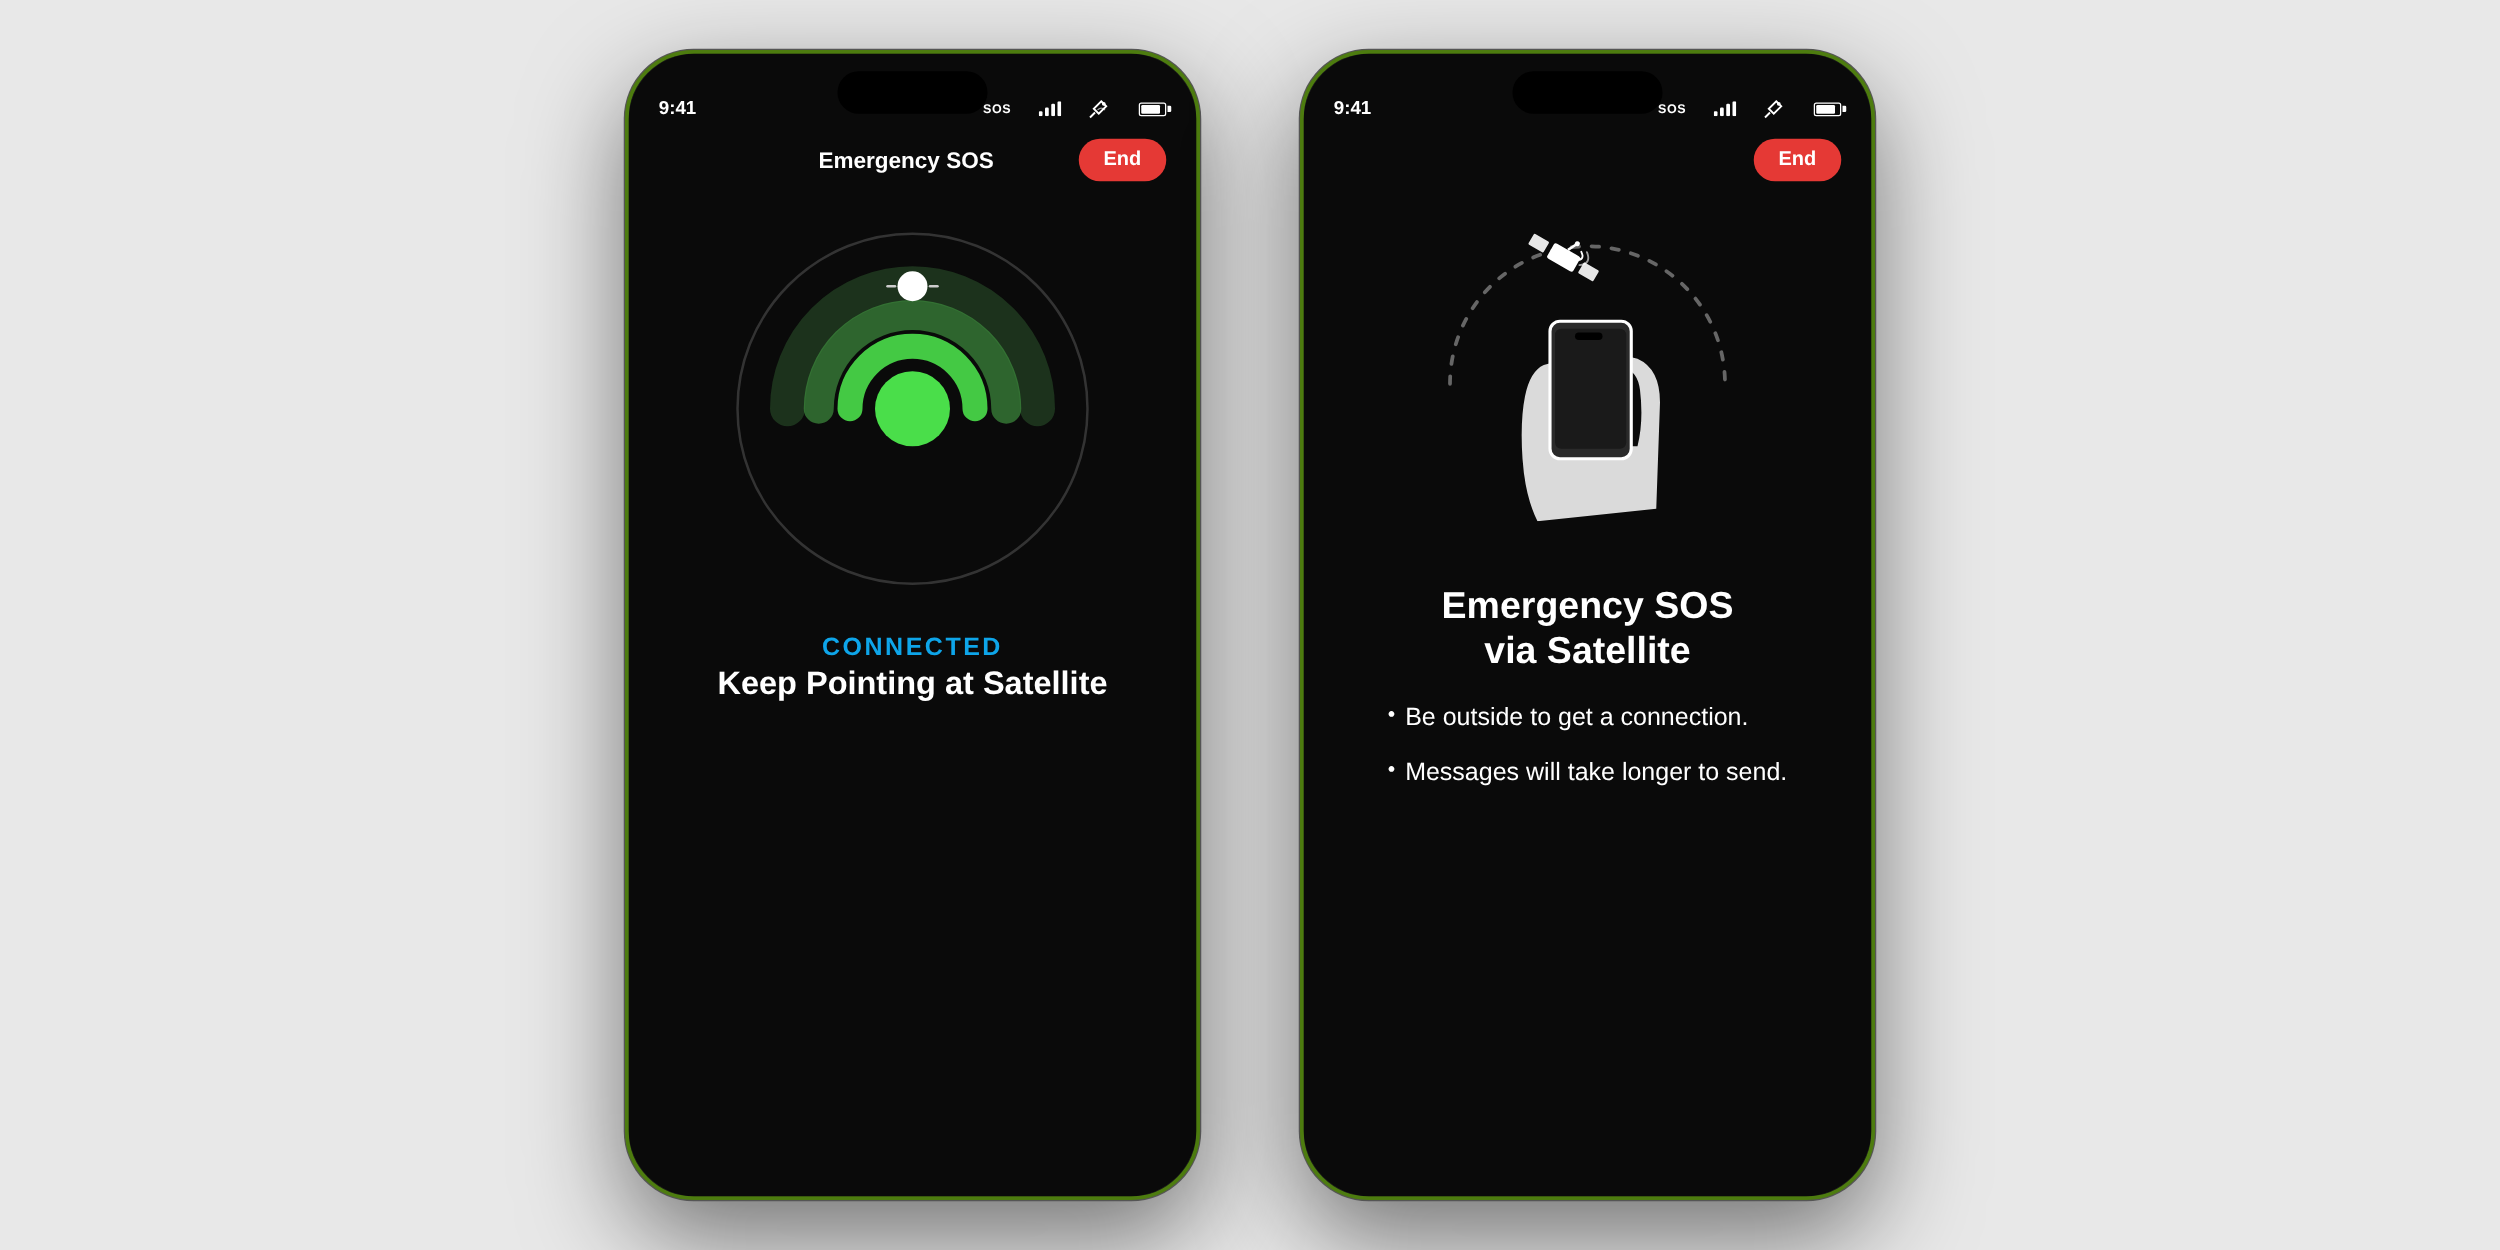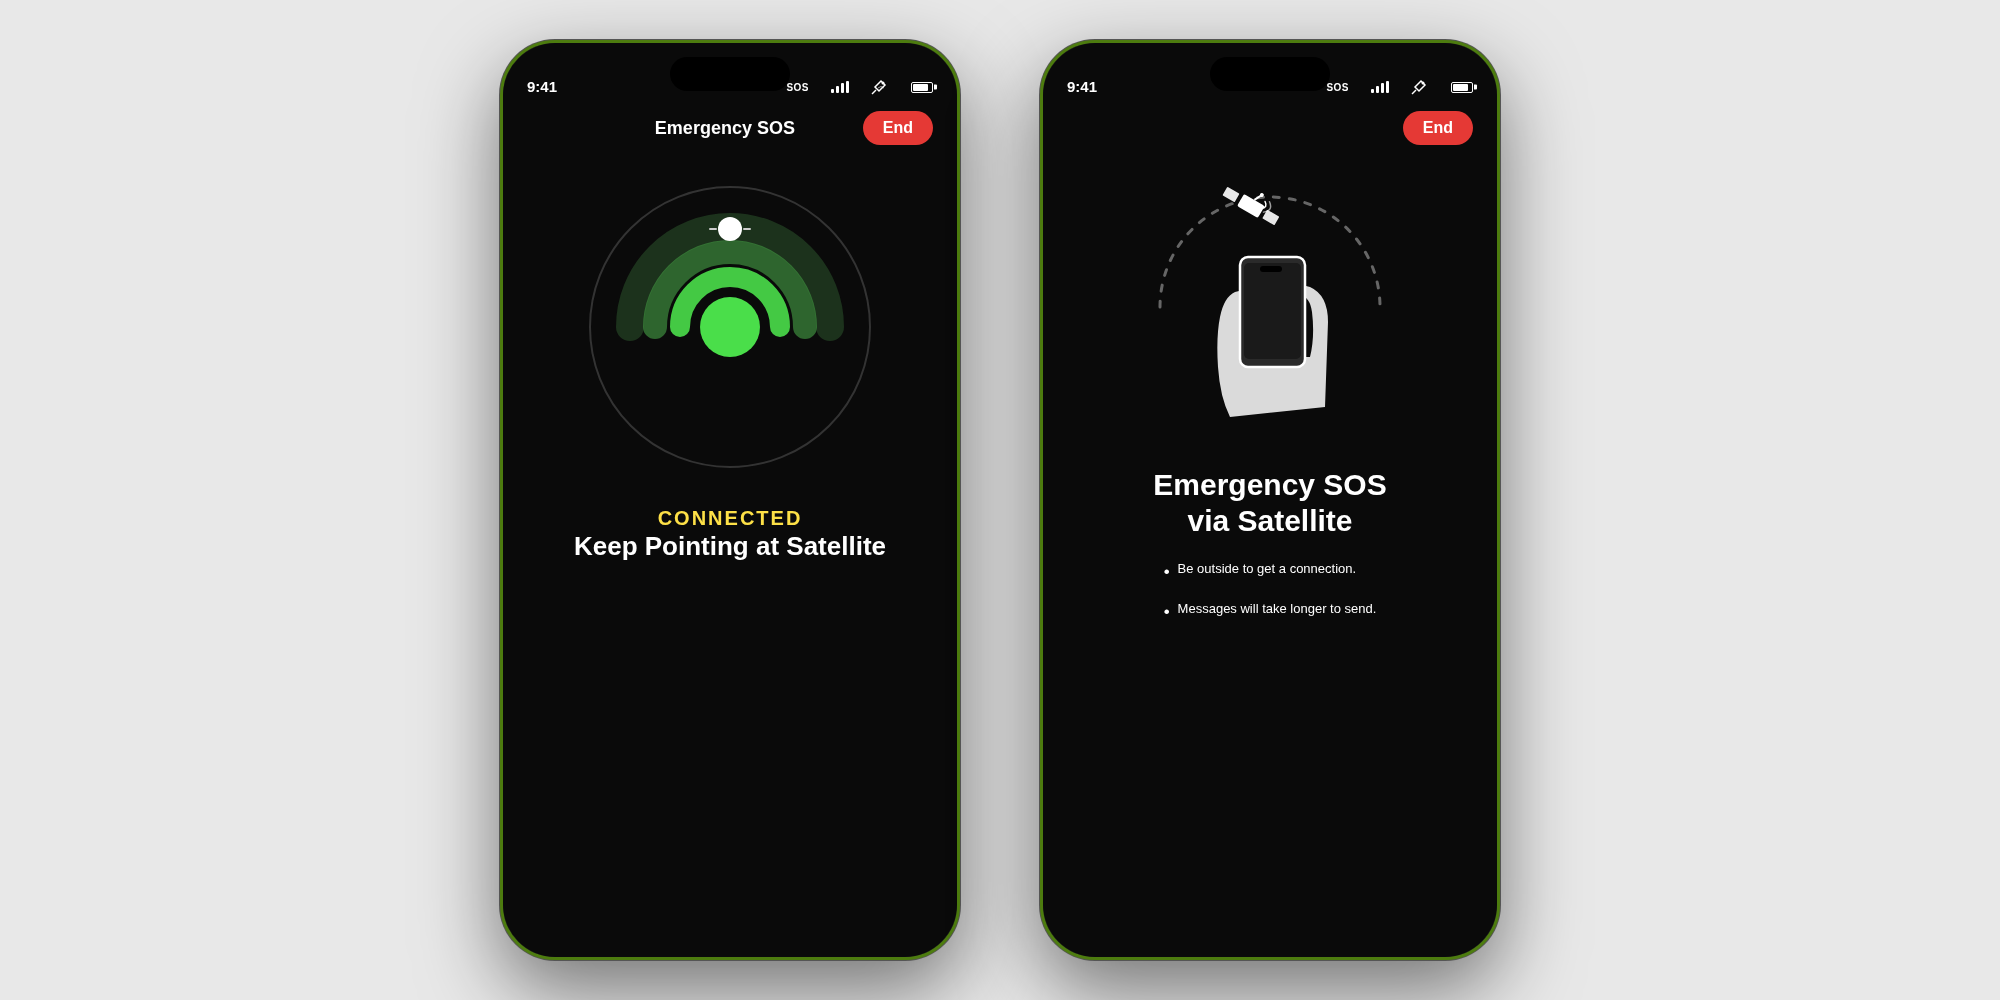--- a/index.html
+++ b/index.html
@@ -156,21 +156,21 @@
       justify-content: flex-start;
       padding-top: 20px;
     }
 
     .radar-svg {
       width: 300px;
       height: 300px;
     }
 
     .connected-label {
-      color: #fde047;
+      color: #0ea5e9;
       font-size: 20px;
       font-weight: 700;
       letter-spacing: 2px;
       margin-top: 30px;
     }
 
     .satellite-instruction {
       color: #fff;
       font-size: 26px;
       font-weight: 700;
@@ -234,21 +234,21 @@
       line-height: 1.2;
     }
 
     .info-bullets {
       padding: 20px 30px;
       list-style: none;
     }
 
     .info-bullets li {
       color: #fff;
-      font-size: 13px;
+      font-size: 20px;
       font-weight: 400;
       line-height: 1.5;
       margin-bottom: 14px;
       display: flex;
       align-items: flex-start;
       gap: 8px;
     }
 
     .info-bullets li::before {
       content: '•';

